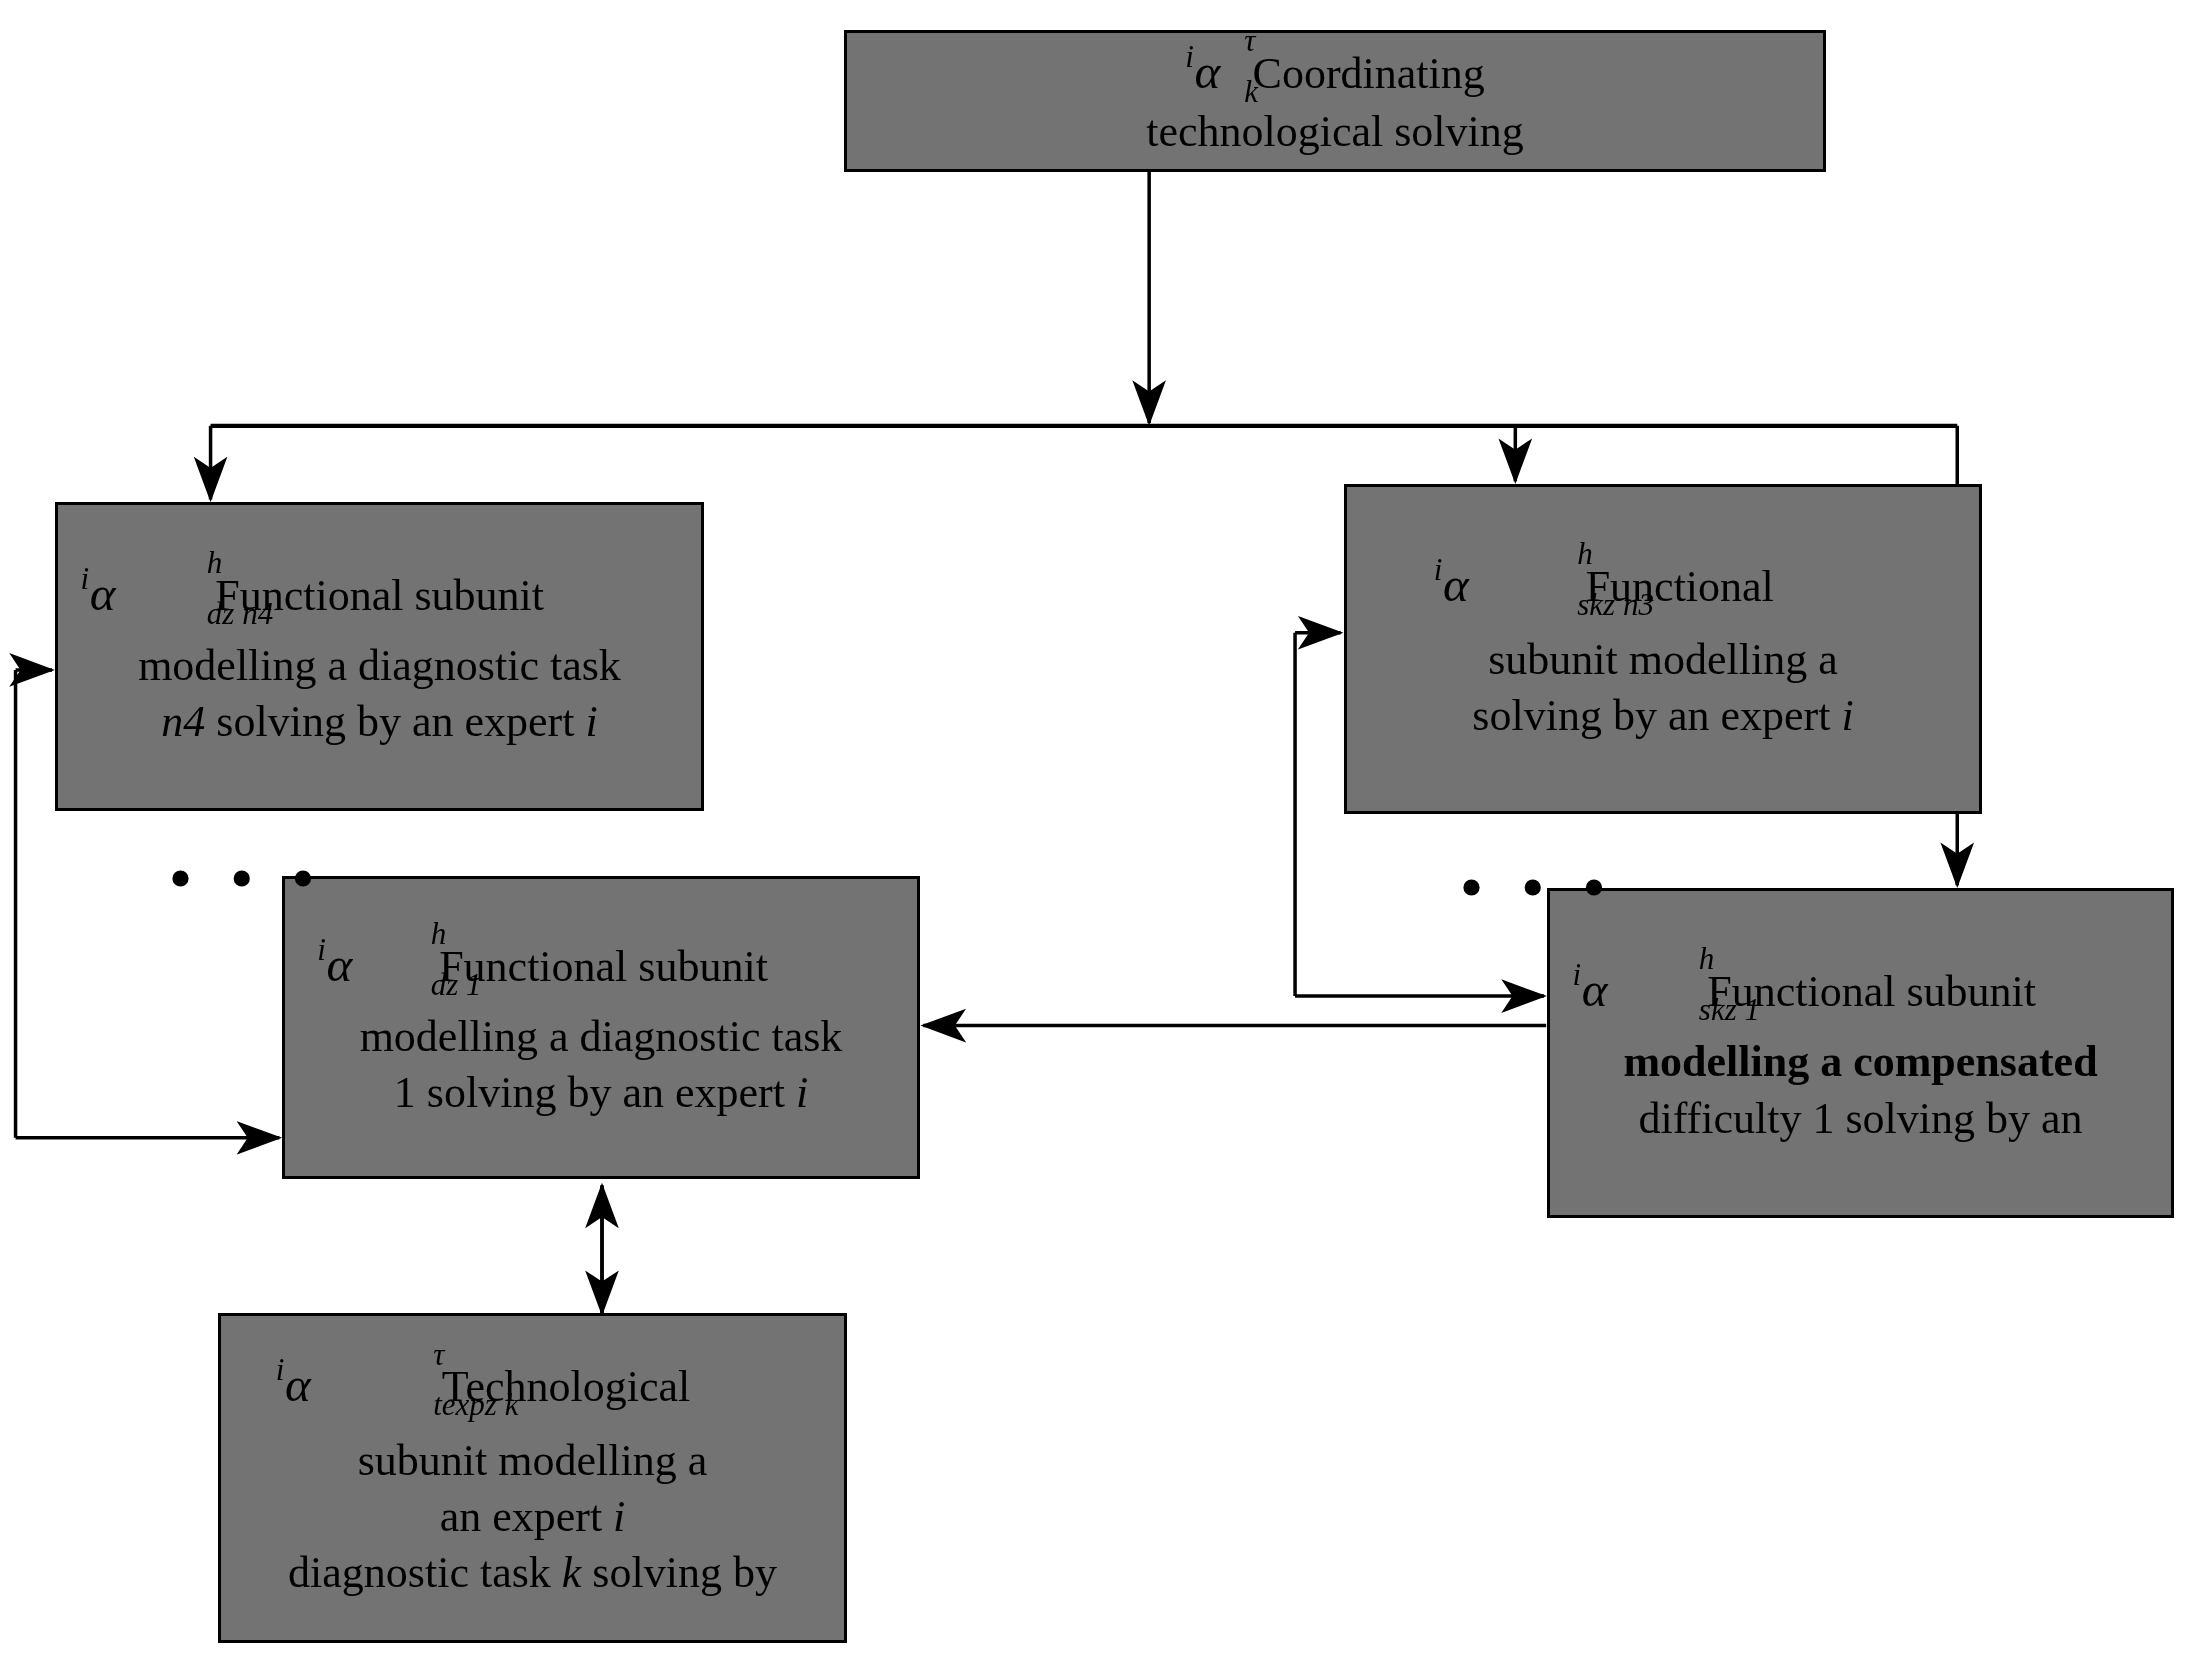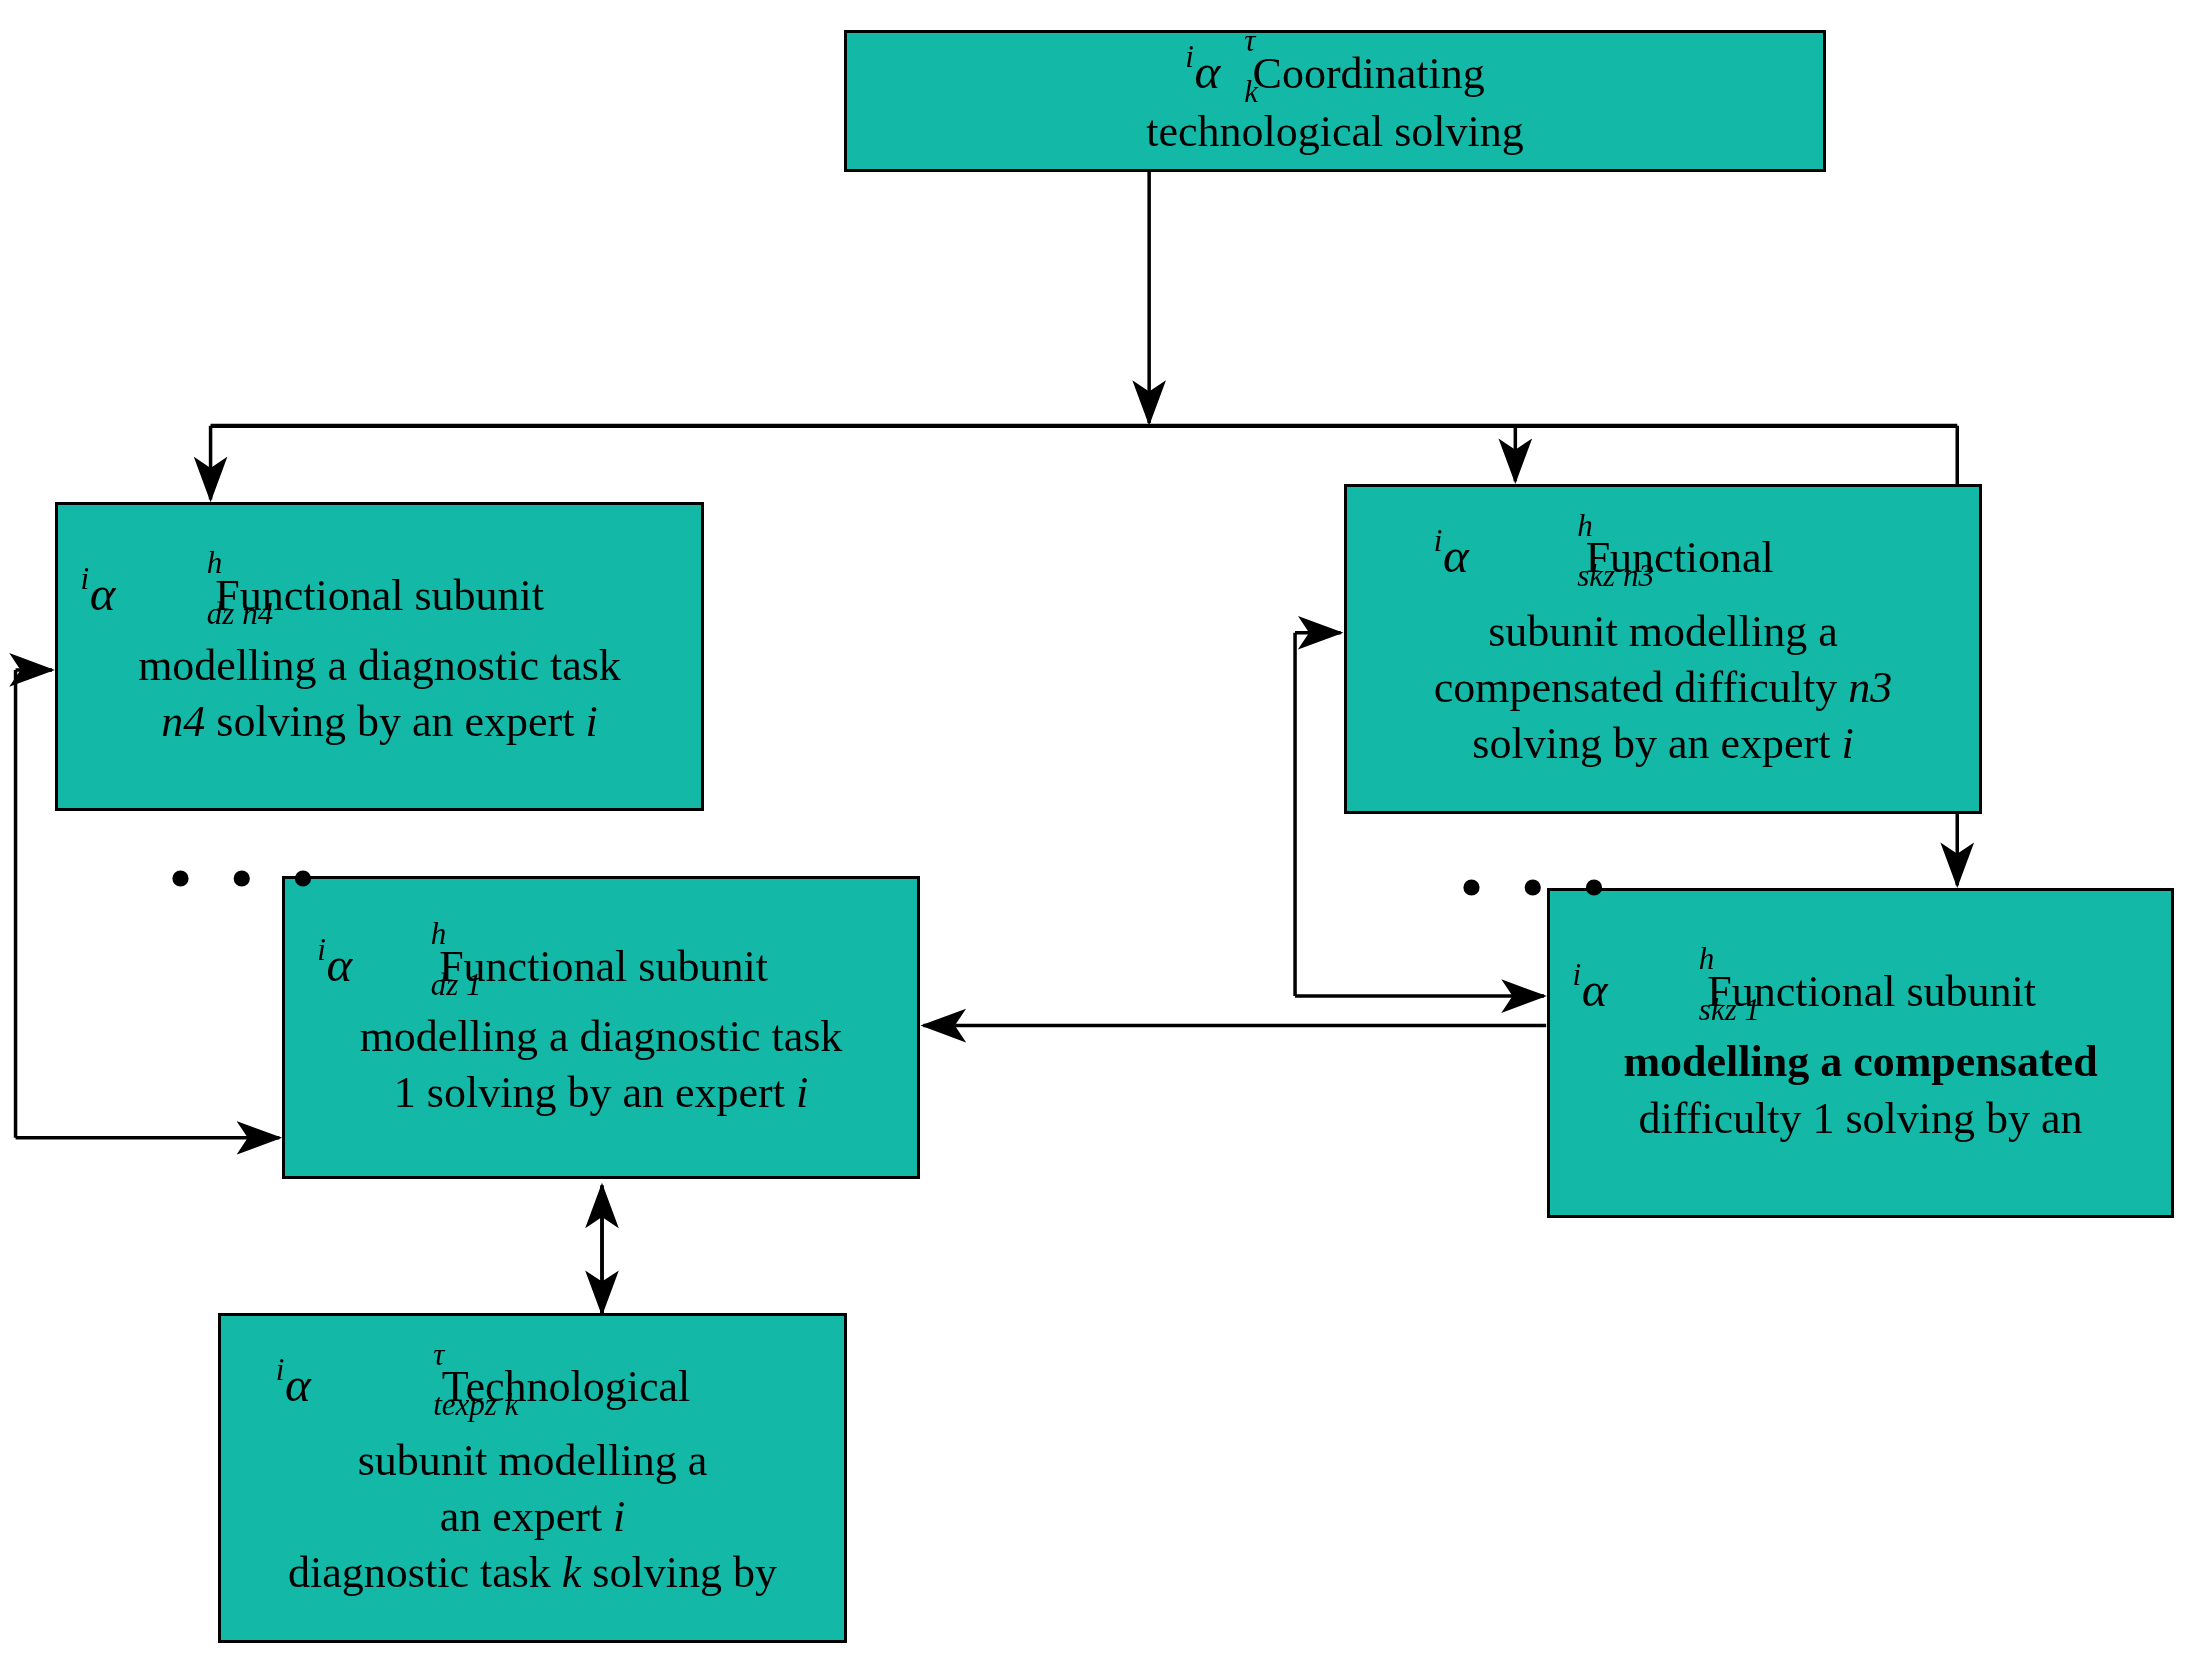--- a/index.html
+++ b/index.html
@@ -20,21 +20,21 @@
     position: absolute;
     left: 0; top: 0;
     width: 2205px;
     height: 1659px;
     pointer-events: none;
   }
   .node {
     position: absolute;
     box-sizing: border-box;
     border: 3.5px solid #000000;
-    background: #14b8a6;
+    background: #737373;
     display: flex;
     align-items: center;
     justify-content: center;
     text-align: center;
   }
   .node .body {
     padding: 0 9.8px;
     font-size: 44px;
     line-height: 1.28;
   }
@@ -160,21 +160,20 @@
   </div>
 
   <div class="node" style="left:1344px; top:484px; width:638px; height:330px;">
     <div class="body" style="width:100%;">
       <div style="text-align:left; padding-left:77px;">
         <span class="sym">
           <span class="pre">i</span><span class="al">α</span><span class="gap" style="width:107px"></span><span class="sup">h</span><span class="sub"><span>skz</span>&nbsp;<span>n3</span></span>
         </span><span>Functional</span>
       </div>
       <div style="margin-top:15.4px;">subunit modelling a</div>
-      <div>compensated difficulty <span class="it">n3</span></div>
       <div>solving by an expert <span class="it">i</span></div>
     </div>
   </div>
 
   <div class="node" style="left:282px; top:876px; width:638px; height:303px;">
     <div class="body" style="width:100%;">
       <div style="text-align:left; padding-left:22.5px;">
         <span class="sym">
           <span class="pre">i</span><span class="al">α</span><span class="gap" style="width:77px"></span><span class="sup">h</span><span class="sub"><span>dz</span>&nbsp;<span>1</span></span>
         </span><span>Functional subunit</span>

